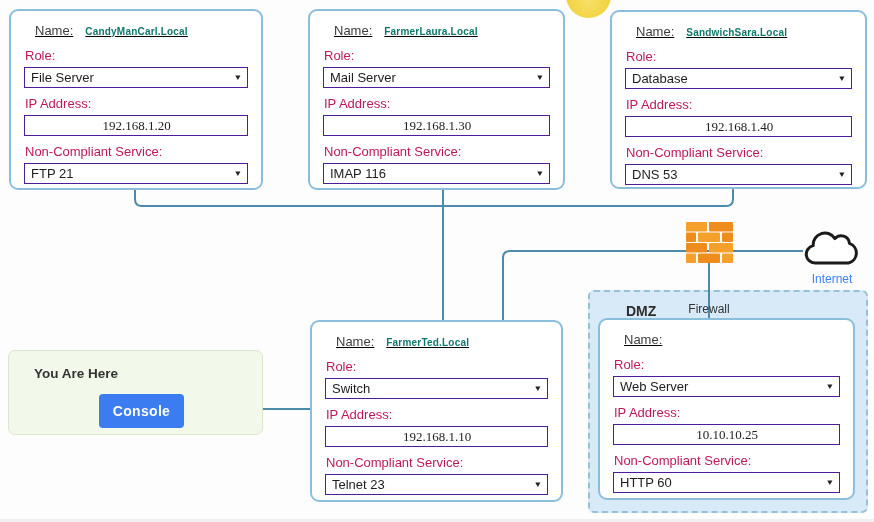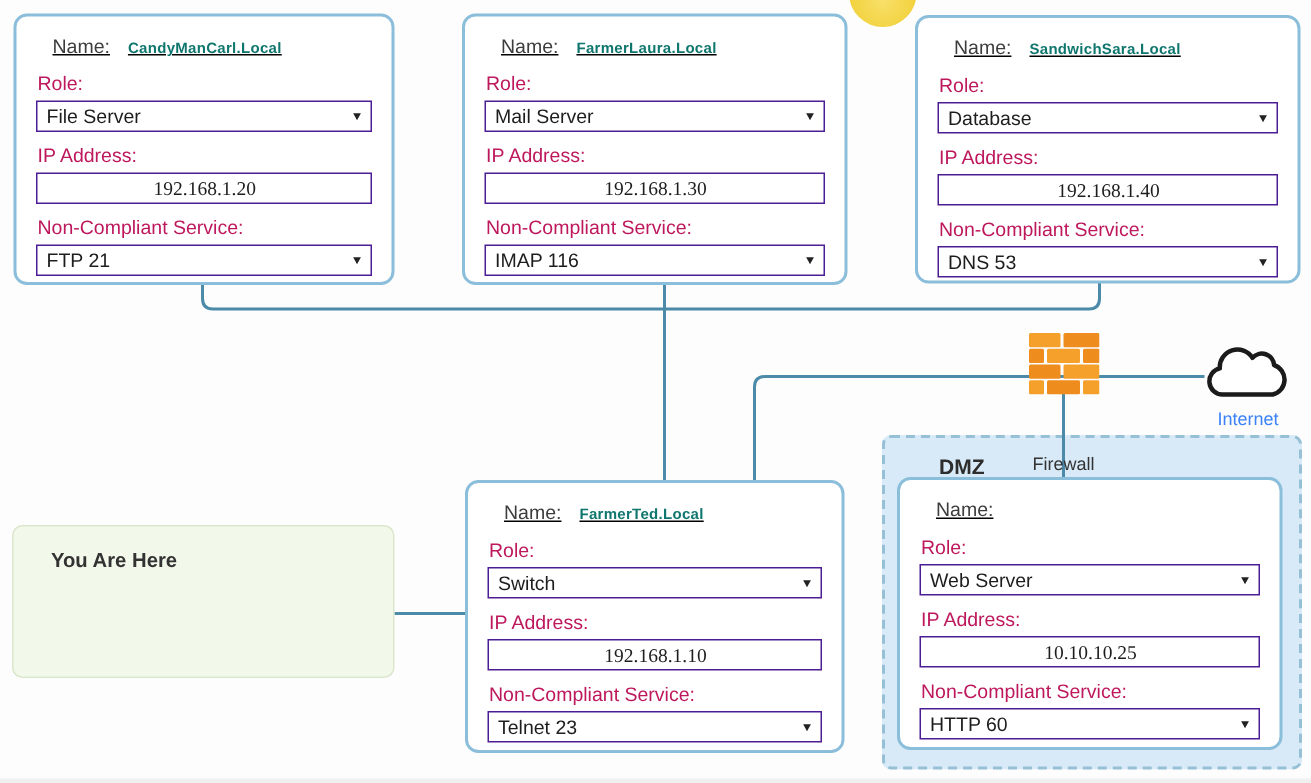--- a/index.html
+++ b/index.html
@@ -21,21 +21,21 @@
   .select{justify-content:space-between;cursor:default;}
   .caret{font-size:8px;color:#222;margin-left:6px;transform:scaleX(1.1);}
   input.field{width:100%;font-family:Liberation Serif, serif;outline:none;border-radius:0;text-align:center;}
 
   
   .dmz{position:absolute;left:588px;top:290px;width:280px;height:223px;background:#d8eaf7;
        border:2px dashed #96c0d6;border-radius:6px;box-sizing:border-box;z-index:1;}
   .dmz-label{position:absolute;left:20px;top:11px;font-weight:bold;font-size:14px;color:#2d2d2d;margin-left:16px;}
 
   
-  .yah{position:absolute;left:8px;top:350px;width:255px;height:102px;background:#f3f9ea;
+  .yah{position:absolute;left:8px;top:350px;width:255px;height:85px;background:#f3f9ea;
        border:1px solid #dbe7cd;border-radius:7px;box-sizing:border-box;z-index:3;}
   .yah-title{position:absolute;left:25px;top:15px;font-weight:bold;font-size:13.5px;color:#333;}
   .console-btn{position:absolute;left:90px;top:43px;width:85px;height:34px;background:#3b7cf0;
        border:none;border-radius:4px;color:#fff;font-weight:bold;font-size:14px;
        font-family:inherit;cursor:pointer;letter-spacing:.3px;}
 
   
   .fw-icon{position:absolute;left:686px;top:222px;z-index:4;}
   .fw-label{position:absolute;left:676px;top:266px;width:66px;text-align:center;
             font-size:12px;color:#333;z-index:4;margin-top:36px;}
@@ -182,17 +182,18 @@
 
   <div class="cloud-icon">
     <svg width="62" height="44" viewBox="0 0 62 44">
       <path d="M14 37 A 8.8 8.8 0 0 1 12.2 19.6 A 11.8 11.8 0 0 1 34 12.6 A 8.2 8.2 0 0 1 48.4 17.4 A 10.2 10.2 0 0 1 47.5 37 Z" fill="#ffffff" stroke="#1b1b1b" stroke-width="3" stroke-linejoin="round"></path>
     </svg>
   </div>
   <div class="net-label">Internet</div>
 
   <div class="yah">
     <span class="yah-title">You Are Here</span>
+    <button class="console-btn">Console</button>
   </div>
 
   <div class="hl"></div>
 
 </div>
 
 </body></html>

